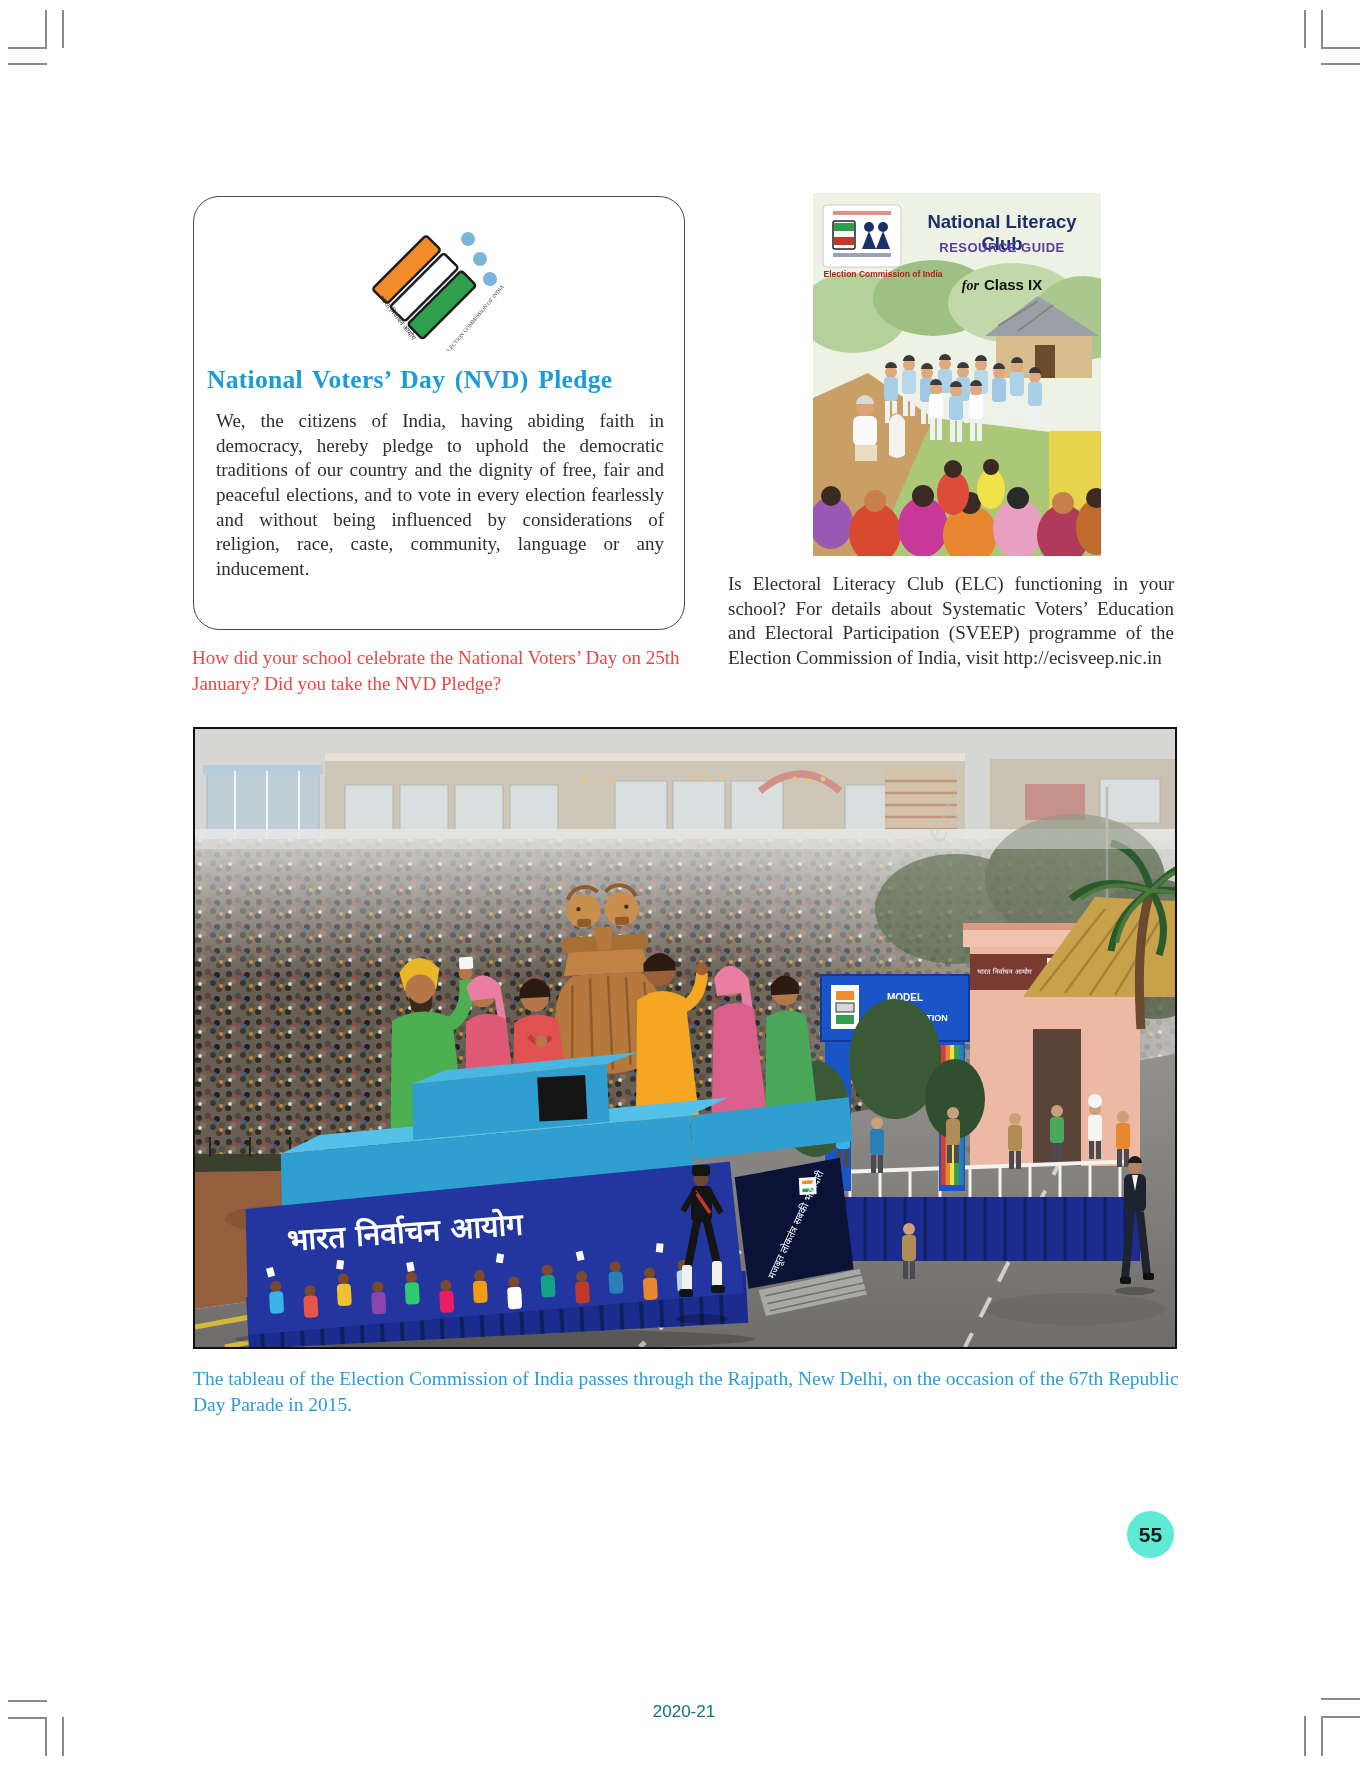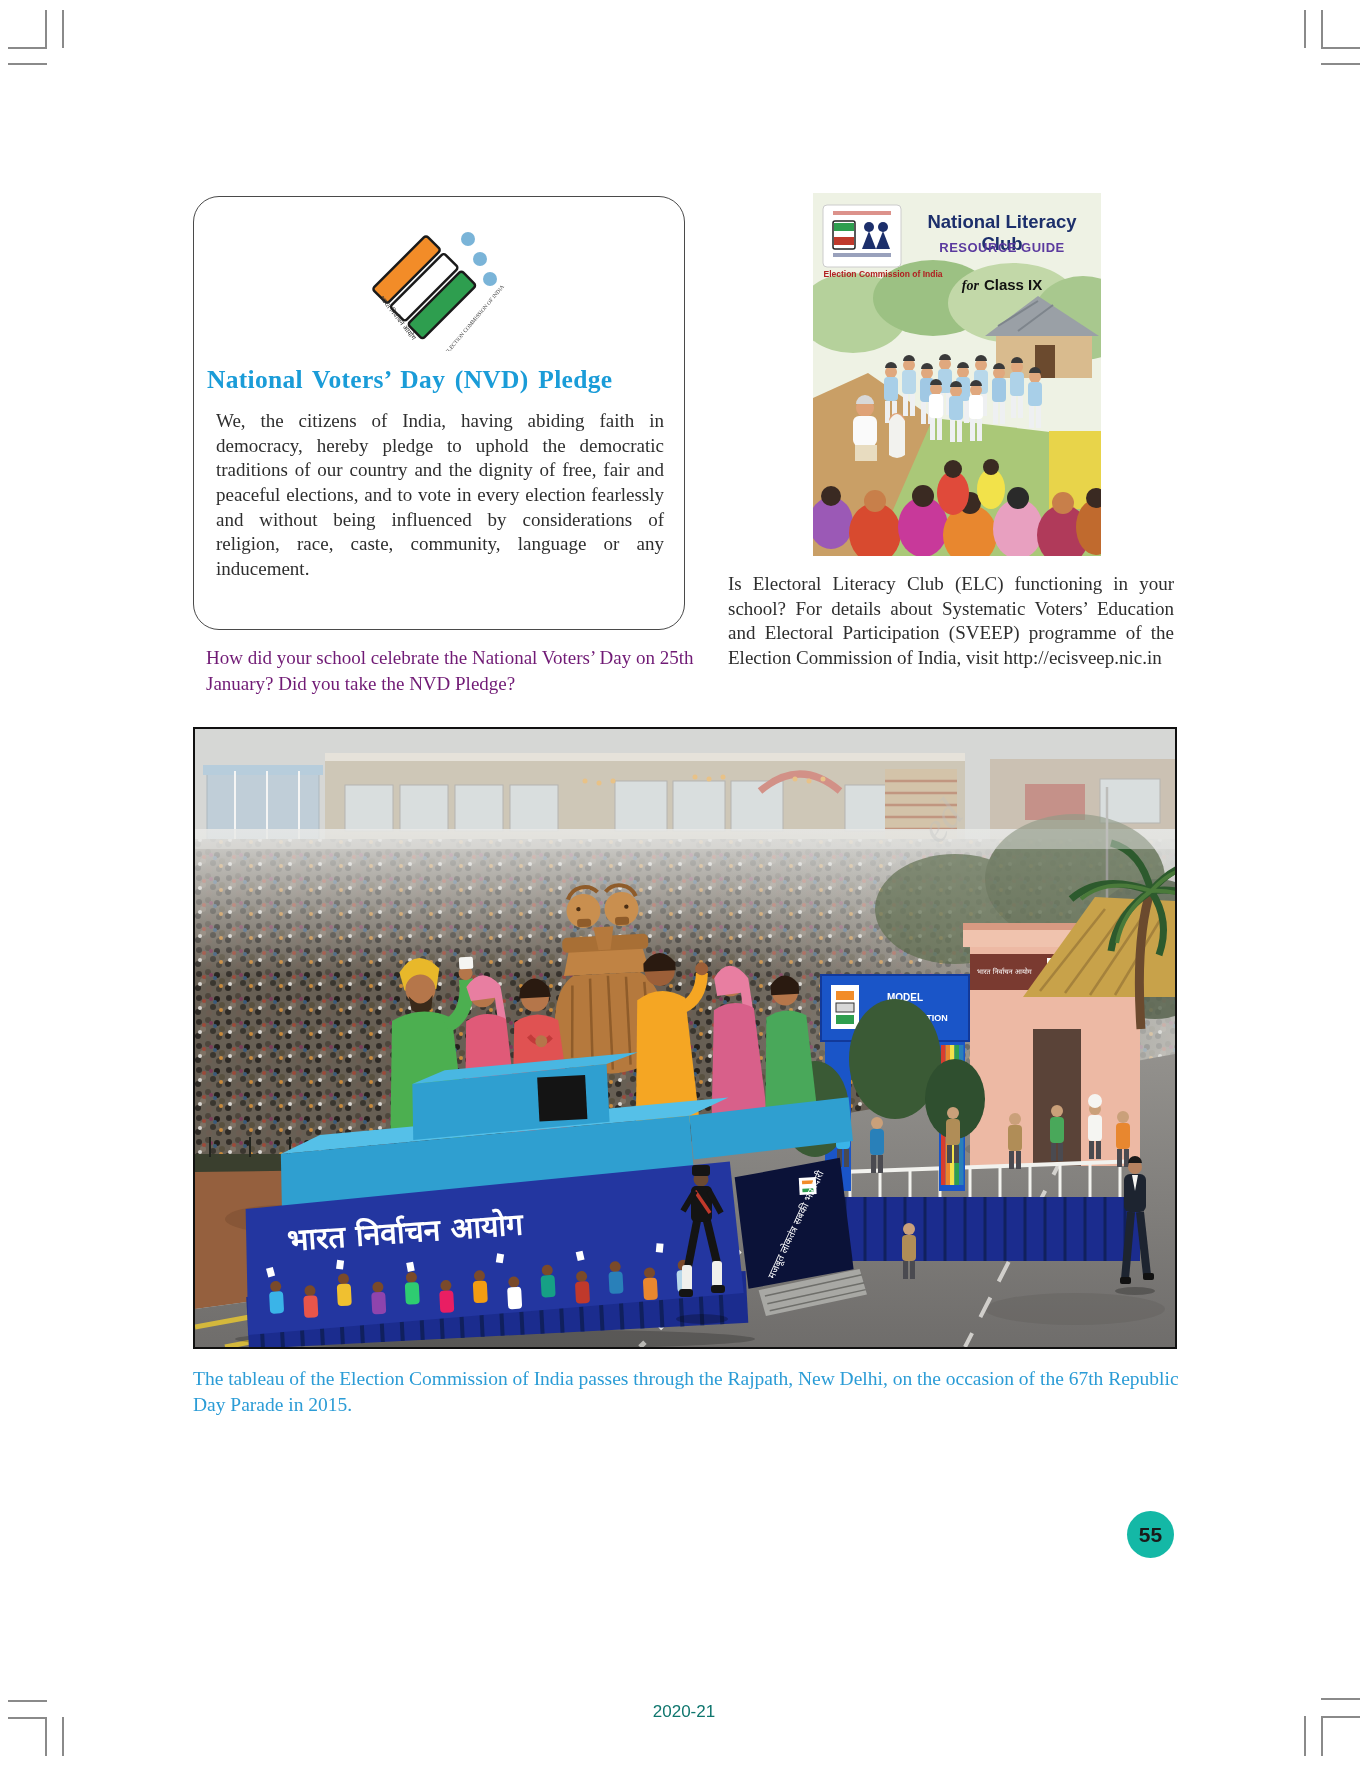--- a/index.html
+++ b/index.html
@@ -7,43 +7,43 @@
         font-family:"Liberation Serif","DejaVu Serif",serif;color:#2e2e2e;}
   .mark{position:absolute;background:#8a8a8a;}
   
   .pledge-box{position:absolute;left:193px;top:196px;width:492px;height:434px;
       border:1.6px solid #4a4a4a;border-radius:26px;box-sizing:border-box;background:#fff;}
   .pledge-logo{position:absolute;left:50%;top:24px;transform:translateX(-50%);}
   .pledge-title{position:absolute;left:13px;top:168px;width:448px;
       font-size:25.5px;font-weight:bold;color:#1a9cd8;letter-spacing:.3px;word-spacing:3px;}
   .pledge-body{position:absolute;left:22px;top:212px;width:448px;
       font-size:19px;line-height:1.3;text-align:justify;color:#2e2e2e;}
-  .question{position:absolute;left:206px;top:645px;width:500px;
-      font-size:19px;line-height:1.35;color:#701a75;}
+  .question{position:absolute;left:192px;top:645px;width:500px;
+      font-size:19px;line-height:1.35;color:#ef4444;}
   
   .poster{position:absolute;left:813px;top:193px;width:288px;height:363px;overflow:hidden;}
   .poster svg{position:absolute;left:0;top:0;}
   .poster-org{position:absolute;left:10px;top:76px;width:120px;font-family:"Liberation Sans",sans-serif;
       font-size:8.5px;font-weight:bold;color:#b02020;text-align:center;}
   .poster-title{position:absolute;left:96px;top:18px;width:186px;text-align:center;
       font-family:"Liberation Sans",sans-serif;font-size:18.5px;font-weight:bold;color:#1c2f6b;}
   .poster-sub{position:absolute;left:96px;top:47px;width:186px;text-align:center;
       font-family:"Liberation Sans",sans-serif;font-size:13px;font-weight:bold;color:#5b3a9e;letter-spacing:.5px;}
   .poster-class{position:absolute;left:96px;top:66px;width:186px;text-align:center;
       font-family:"Liberation Sans",sans-serif;font-size:15px;font-weight:bold;color:#111;margin-top:17px;}
   .poster-class .for{font-family:"Liberation Serif",serif;font-style:italic;font-weight:bold;font-size:14px;margin-right:5px;}
   .elc-text{position:absolute;left:728px;top:572px;width:446px;
       font-size:19px;line-height:1.3;text-align:justify;color:#2e2e2e;}
   
   .photo{position:absolute;left:193px;top:727px;width:980px;height:618px;
       border:2px solid #101010;box-sizing:content-box;background:#c7c9c7;}
   .caption{position:absolute;left:193px;top:1366px;width:986px;
       font-size:19.5px;line-height:1.35;color:#2b9cd6;}
   .badge{position:absolute;left:1127px;top:1511px;width:47px;height:47px;border-radius:50%;
-      background:#14b8a6;display:flex;align-items:center;justify-content:center;
+      background:#5eead4;display:flex;align-items:center;justify-content:center;
       font-family:"Liberation Sans",sans-serif;font-size:21px;font-weight:bold;color:#1a1a1a;}
   .footer{position:absolute;left:0;top:1702px;width:1368px;text-align:center;
       font-family:"Liberation Sans",sans-serif;font-size:17px;color:#0f766e;}
 </style>
 </head>
 <body>
 
 <div class="page">
 
   <div>

